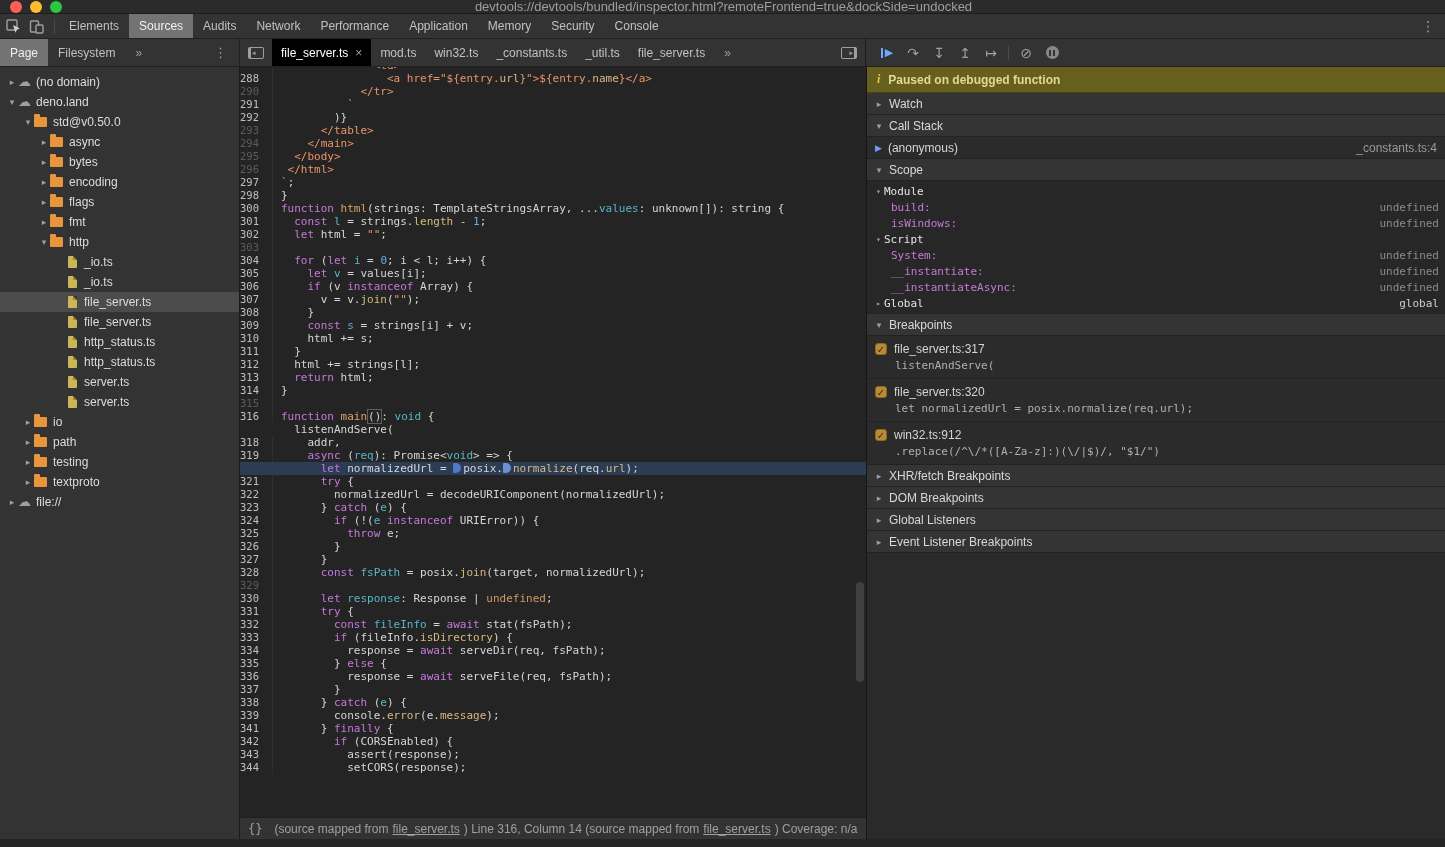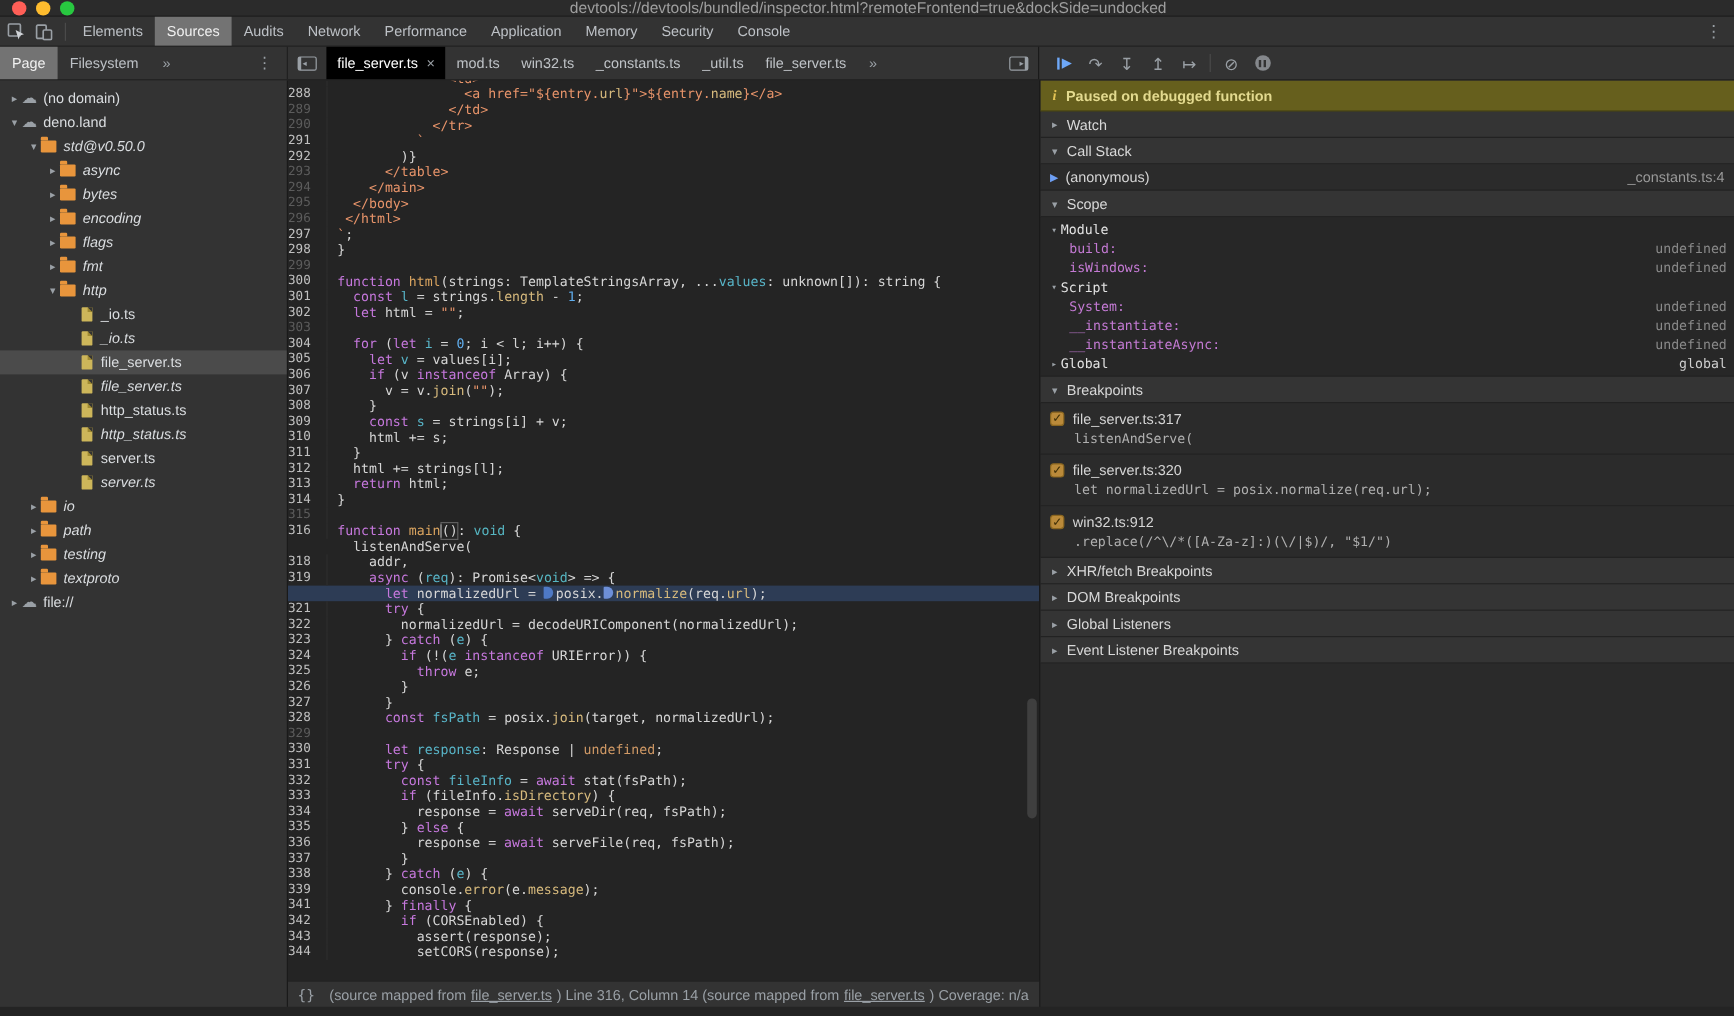--- a/index.html
+++ b/index.html
@@ -46,21 +46,21 @@
   
   .sidebar{width:240px;background:#333;border-right:1px solid #1a1a1a;padding-top:5px;overflow:hidden;}
   .tree-row{height:20px;display:flex;align-items:center;cursor:pointer;color:#dadde0;white-space:nowrap;}
   .tree-row.selected{background:#4b4b4b;}
   .arrow{width:12px;color:#9aa0a6;font-size:9px;flex:none;text-align:center;}
   .icon-cloud{color:#9aa0a6;font-size:13px;margin-right:5px;flex:none;line-height:10px;}
   .icon-folder{width:13px;height:10px;background:#e8953c;border-radius:1px;position:relative;margin-right:6px;flex:none;}
   .icon-folder::before{content:"";position:absolute;top:-3px;left:0;width:6px;height:3px;background:#e8953c;border-radius:1px 1px 0 0;}
   .icon-file{width:9px;height:12px;background:#cdb65a;border-radius:1px;position:relative;margin-right:7px;margin-left:2px;flex:none;}
   .icon-file::before{content:"";position:absolute;top:0;right:0;border-style:solid;border-width:0 4px 4px 0;border-color:#333 #333 #a08b33 #a08b33;}
-  .it{font-style:italic;}
+  .it{}
   
   .editor{width:626px;display:flex;flex-direction:column;background:#242424;position:relative;}
   .code-area{height:750px;overflow:hidden;padding-top:0;position:relative;}
   .line{display:flex;height:13px;font-family:"DejaVu Sans Mono",monospace;font-size:11px;line-height:13px;}
   .line.clip{height:5px;overflow:hidden;}
   .line.clip .code{margin-top:-8px;}
   .gut{width:33px;flex:none;text-align:left;padding-right:7px;color:#c0c0c0;font-size:10.5px;cursor:pointer;border-right:1px solid #2e2e2e;}
   .gut.dim{color:#5c5c5c;}
   .gut.bp{background:#0f766e;color:#fff;border-right:none;
     clip-path:polygon(0 0,calc(100% - 5px) 0,100% 50%,calc(100% - 5px) 100%,0 100%);margin-top:36px;}
@@ -319,24 +319,20 @@
       <div class="code-area" id="code-lines">
           <div class="line clip">
             <span class="gut dim"></span>
             <span class="code"><span class="tk-s">              &lt;td&gt;</span></span>
           </div>
           <div class="line">
             <span class="gut">288</span>
             <span class="code"><span class="tk-s">                &lt;a href="${entry.</span><span class="tk-p">url</span><span class="tk-s">}"&gt;${entry.</span><span class="tk-p">name</span><span class="tk-s">}&lt;/a&gt;</span></span>
           </div>
           <div class="line">
-            <span class="gut dim">289</span>
-            <span class="code"><span class="tk-s">              &lt;/td&gt;</span></span>
-          </div>
-          <div class="line">
             <span class="gut dim">290</span>
             <span class="code"><span class="tk-s">            &lt;/tr&gt;</span></span>
           </div>
           <div class="line">
             <span class="gut">291</span>
             <span class="code"><span class="tk-s">          `</span></span>
           </div>
           <div class="line">
             <span class="gut">292</span>
             <span class="code"><span class="tk-x">        )}</span></span>
@@ -357,24 +353,20 @@
             <span class="gut dim">296</span>
             <span class="code"><span class="tk-s"> &lt;/html&gt;</span></span>
           </div>
           <div class="line">
             <span class="gut">297</span>
             <span class="code"><span class="tk-s">`</span><span class="tk-x">;</span></span>
           </div>
           <div class="line">
             <span class="gut">298</span>
             <span class="code"><span class="tk-x">}</span></span>
-          </div>
-          <div class="line">
-            <span class="gut dim">299</span>
-            <span class="code"></span>
           </div>
           <div class="line">
             <span class="gut">300</span>
             <span class="code"><span class="tk-k">function </span><span class="tk-d">html</span><span class="tk-x">(strings: TemplateStringsArray, ...</span><span class="tk-v">values</span><span class="tk-x">: unknown[]): string {</span></span>
           </div>
           <div class="line">
             <span class="gut">301</span>
             <span class="code"><span class="tk-x">  </span><span class="tk-k">const </span><span class="tk-v">l</span><span class="tk-x"> = strings.</span><span class="tk-p">length</span><span class="tk-x"> - </span><span class="tk-n">1</span><span class="tk-x">;</span></span>
           </div>
           <div class="line">

